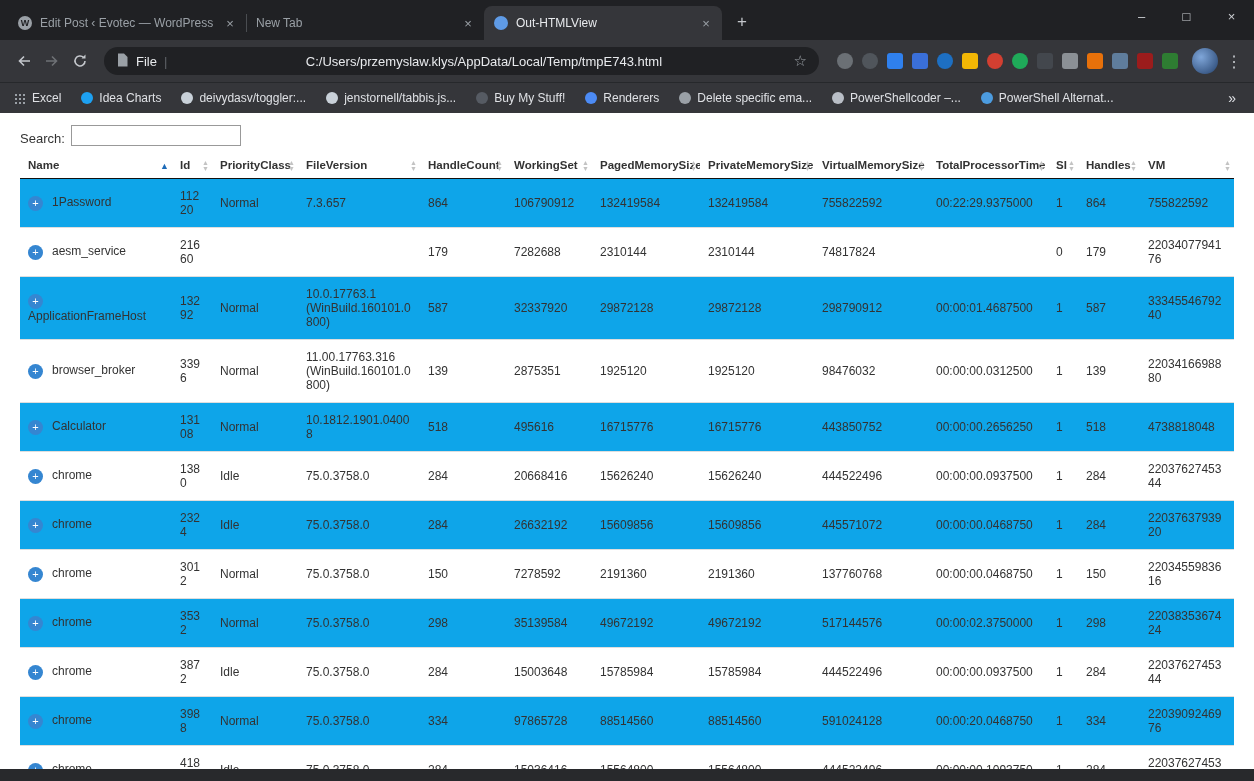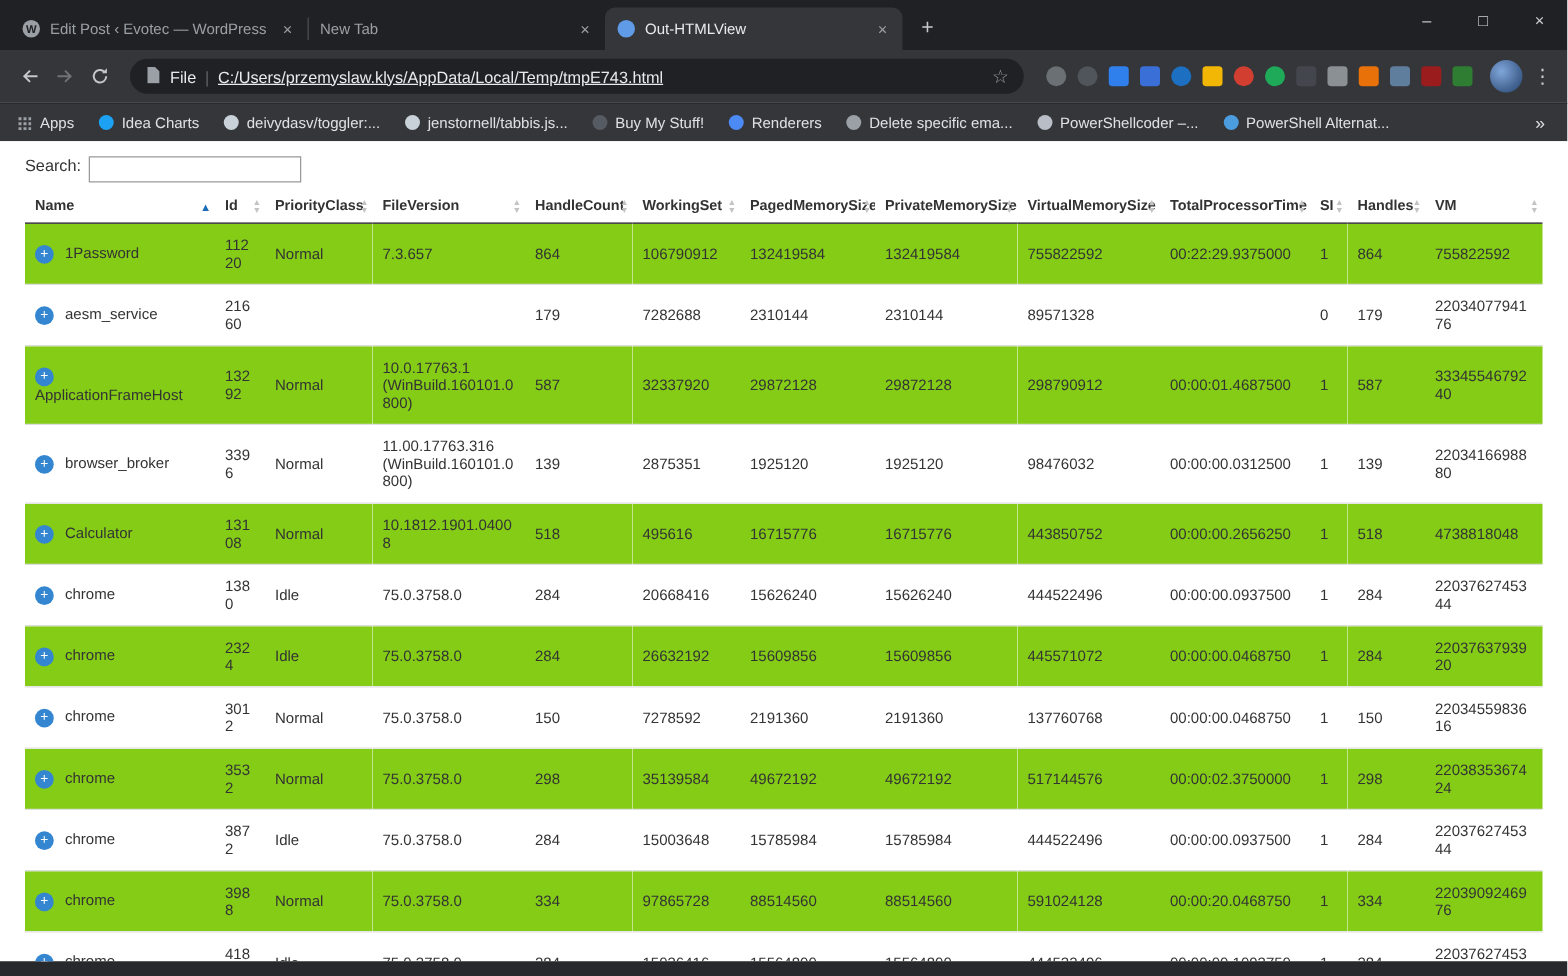--- a/index.html
+++ b/index.html
@@ -24,24 +24,24 @@
          display:flex; align-items:center; justify-content:center; border-radius:50%; cursor:pointer; }
   .win-controls { position:absolute; top:0; right:0; height:32px; display:flex; }
   .win-controls span { width:45px; height:32px; display:flex; align-items:center; justify-content:center;
          color:#cdd0d4; font-size:13px; cursor:pointer; }
 
   .toolbar { height:42px; background:#35363a; display:flex; align-items:center; padding:0 10px; }
   .nav-btn { width:28px; height:28px; display:flex; align-items:center; justify-content:center;
          border-radius:50%; cursor:pointer; }
   .nav-btn.dim svg path, .nav-btn.dim svg line { stroke:#6e7175; }
   .omnibox { flex:1; height:28px; background:#202124; border-radius:14px; margin:0 10px;
-         display:flex; align-items:center; padding:0 12px; color:#e8eaed; font-size:13px; }
+         display:flex; align-items:center; padding:0 12px; color:#e8eaed; font-size:13px;text-align:center; }
   .omnibox .chip { margin-left:7px; }
   .omnibox .sep { color:#5f6368; margin:0 7px; }
-  .omnibox .url { flex:1; white-space:nowrap; overflow:hidden;text-decoration:underline; }
+  .omnibox .url { flex:1; white-space:nowrap; overflow:hidden; }
   .omnibox .star { color:#9aa0a6; font-size:15px; cursor:pointer; }
   .extensions { display:flex; align-items:center; gap:9px; margin:0 8px; }
   .ext { width:16px; height:16px; border-radius:3px; cursor:pointer; }
   .ext.round { border-radius:50%; }
   .avatar { width:26px; height:26px; border-radius:50%; margin:0 6px;
          background:radial-gradient(circle at 35% 35%, #7fa6d9, #23406b); cursor:pointer; }
   .menu { color:#c4c7cc; font-size:16px; width:20px; text-align:center; cursor:pointer; }
 
   .bookmarks { height:31px; background:#35363a; border-top:1px solid #26282b;
          display:flex; align-items:center; padding:0 14px; gap:20px; color:#dfe1e5; font-size:12px; }
@@ -54,37 +54,37 @@
   .bm-favicon { width:12px; height:12px; border-radius:50%; flex:0 0 12px; }
   .overflow { color:#dfe1e5; font-size:14px; cursor:pointer; padding:0 4px; }
 
   
   .page { height:656px; background:#fff; color:#333; overflow:hidden; }
   .dt-top { display:flex; justify-content:space-between; align-items:center; padding:12px 20px 8px; }
   .dt-buttons { display:flex; gap:6px; }
   .dt-buttons button { font-family:"Liberation Sans", sans-serif; font-size:12px; color:#2a5fa5;
          padding:2px 10px 3px; border:1px solid #9aa7b8; border-radius:2px;
          background:linear-gradient(#fefefe, #e3e3e3); cursor:pointer; }
-  .dt-search { display:flex; align-items:flex-start; gap:6px; font-size:13px; }
+  .dt-search { display:flex; align-items:flex-end; gap:6px; font-size:13px; }
   .dt-search input { width:170px; height:21px; border:1px solid #999; padding:0 4px; font-size:12px; }
 
   table.dataTable { width:calc(100% - 40px); margin:0 20px; border-collapse:collapse;
          table-layout:fixed; font-size:12px; color:#333; }
   col.c1{width:152px} col.c2{width:40px} col.c3{width:86px} col.c4{width:122px}
   col.c5{width:86px} col.c6{width:86px} col.c7{width:108px} col.c8{width:114px}
   col.c9{width:114px} col.c10{width:120px} col.c11{width:30px} col.c12{width:62px} col.c13{width:94px}
   thead th { text-align:left; font-weight:bold; font-size:11.5px; padding:5px 14px 7px 8px;
          border-bottom:1px solid #111; position:relative; white-space:nowrap; overflow:hidden; cursor:pointer; }
   .sort { position:absolute; right:3px; top:50%; transform:translateY(-50%);
          display:flex; flex-direction:column; align-items:center; color:#c3c3c3;
          font-size:7px; line-height:6px; }
   .sort.asc { color:#1e6bb8; font-size:9px; line-height:9px; }
   tbody td { padding:10px 8px; border-bottom:1px solid #dedede; vertical-align:middle;
          overflow:hidden; word-wrap:break-word; }
-  tbody tr.odd { background:#84cc16; }
+  tbody tr.odd { background:#0ea5e9; }
   tbody tr.even { background:#ffffff; }
   .expand { display:inline-block; width:15px; height:15px; border-radius:50%;
          background:#3586d1; color:#fff; font-size:11px; line-height:15px; text-align:center;
          margin-right:9px; vertical-align:middle; cursor:pointer; }
 
   .bottom-strip { height:12px; background:#28292c; }
 </style>
 </head>
 <body>
 
@@ -159,21 +159,21 @@
         <span class="ext" style="background: rgb(155, 28, 28);"></span>
         <span class="ext" style="background: rgb(46, 125, 50);"></span>
       </div>
     <div class="avatar"></div>
     <span class="menu">⋮</span>
   </div>
 
   <div class="bookmarks">
     <div class="apps">
       <span class="grid-ico"></span>
-      <span>Apps</span>
+      <span>Excel</span>
     </div>
     <div class="bm-list">
         <span class="bookmark">
           <span class="bm-favicon" style="background: rgb(29, 161, 242);"></span>
           <span>Idea Charts</span>
         </span>
         <span class="bookmark">
           <span class="bm-favicon" style="background: rgb(201, 209, 217);"></span>
           <span>deivydasv/toggler:...</span>
         </span>
@@ -300,21 +300,21 @@
           </tr>
           <tr class="even">
             <td><span class="expand">+</span><span>aesm_service</span></td>
             <td>21660</td>
             <td></td>
             <td></td>
             <td>179</td>
             <td>7282688</td>
             <td>2310144</td>
             <td>2310144</td>
-            <td>89571328</td>
+            <td>74817824</td>
             <td></td>
             <td>0</td>
             <td>179</td>
             <td>2203407794176</td>
           </tr>
           <tr class="odd">
             <td><span class="expand">+</span><span>ApplicationFrameHost</span></td>
             <td>13292</td>
             <td>Normal</td>
             <td>10.0.17763.1 (WinBuild.160101.0800)</td>

